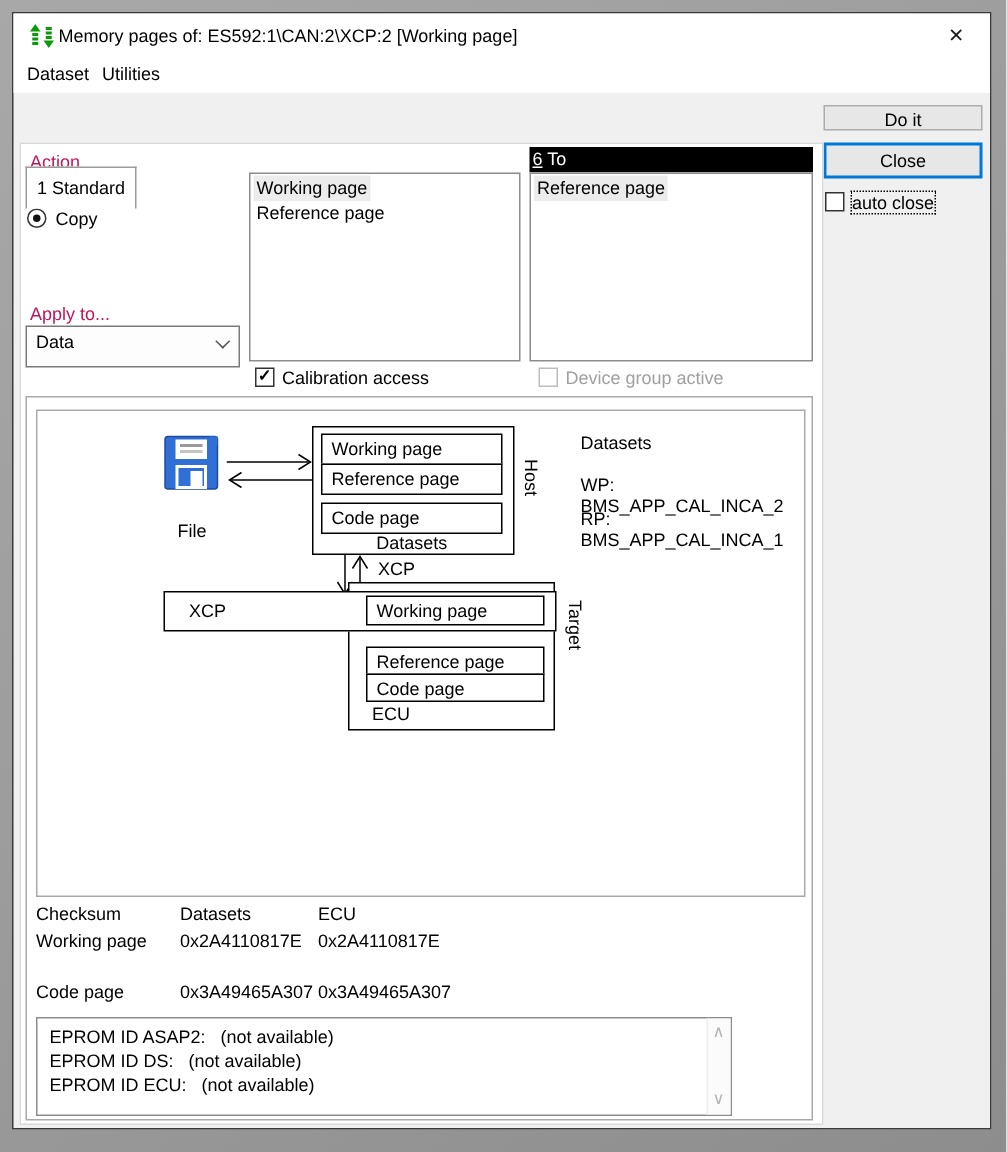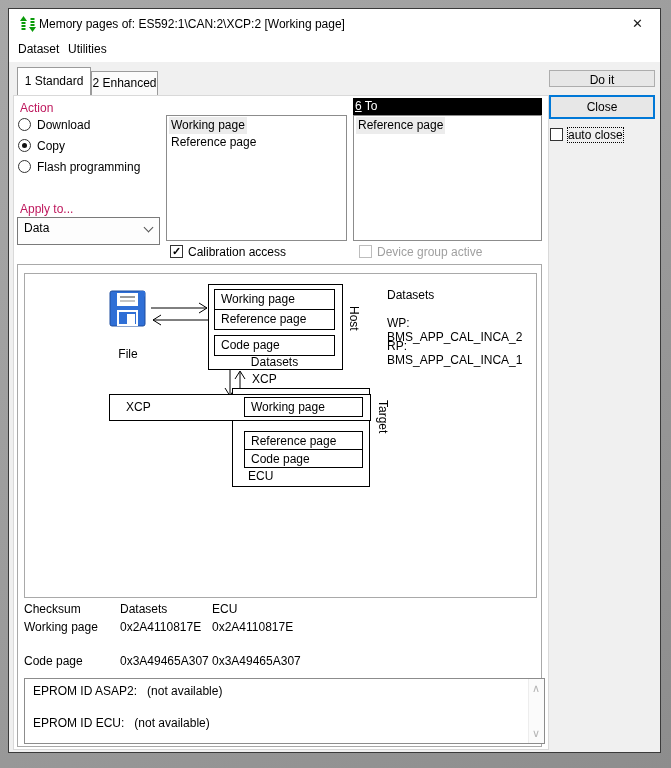--- a/index.html
+++ b/index.html
@@ -14,21 +14,21 @@
   
   .titlebar { position:absolute; left:0; top:0; width:100%; height:29px; background:#fff; }
   .title-text { position:absolute; left:30px; top:8px; white-space:nowrap; }
   .close-btn { position:absolute; right:0; top:0; width:45px; height:29px; text-align:center;
                line-height:29px; font-size:13px; color:#1a1a1a; }
   .menubar { position:absolute; left:0; top:29px; width:100%; height:24px; background:#fff; }
   .menu-item { position:absolute; top:4px; }
 
   
   .tab { position:absolute; background:#fff; border:1px solid #9b9b9b; border-bottom:none;
-         text-align:center; }
+         text-align:center;margin-top:44px; }
   .tab.active { left:8px; top:58px; width:74px; height:28px; line-height:26px; z-index:3; }
   .tab.inactive { left:82px; top:62px; width:67px; height:24px; line-height:22px; background:#fbfbfb; z-index:1; }
   .tabpage { position:absolute; left:4px; top:86px; width:536px; height:655px;
              background:#fff; border:1px solid #d9d9d9; z-index:2; }
 
   .blue-label { color:#be185d; }
 
   
   .radio-row { position:absolute; left:4px; height:17px; display:flex; align-items:center; }
   .radio { width:13px; height:13px; border:1px solid #333; border-radius:50%; background:#fff;
@@ -68,21 +68,21 @@
   .dbox { position:absolute; border:1px solid #000; background:#fff; }
   .dbox .txt { position:absolute; left:6px; top:2px; white-space:nowrap; }
   .vlabel { position:absolute; writing-mode:vertical-rl; white-space:nowrap; }
 
   
   .ck-row { position:absolute; left:6px; height:17px; white-space:nowrap; }
   .ck-row .c1 { display:inline-block; width:96px; }
   .ck-row .c2 { display:inline-block; width:92px; }
 
   
-  .eprom { position:absolute; left:6px; top:413px; width:521px; height:66px;
+  .eprom { position:absolute; left:6px; top:413px; width:464px; height:66px;
            border:1px solid #8c8c8c; background:#fff; }
   .ep-line { position:absolute; left:8px; height:16px; white-space:nowrap; }
   .ep-line .lab { display:inline-block; margin-right:10px; }
   .scrollbar { position:absolute; right:0; top:0; width:16px; height:100%;
                border-left:1px solid #ededed; background:#fbfbfb; }
   .sb-arrow { position:absolute; left:3px; width:9px; height:9px; color:#b5b5b5; font-size:11px;
               line-height:9px; }
 
   
   .btn { position:absolute; left:540px; width:106px; background:#e7e7e7; border:1px solid #adadad;
@@ -125,24 +125,20 @@
       <div class="abs blue-label" style="left:6px;top:5px">Action</div>
 
       <div class="radio-row" style="top:20px">
         <span class="radio"></span>
         <span>Download</span>
       </div>
       <div class="radio-row" style="top:41px">
         <span class="radio on"></span>
         <span>Copy</span>
       </div>
-      <div class="radio-row" style="top:62px">
-        <span class="radio"></span>
-        <span>Flash programming</span>
-      </div>
 
       <div class="abs blue-label" style="left:6px;top:106px">Apply to...</div>
       <div class="combo">
         <span class="val">Data</span>
         <span class="chev"></span>
       </div>
 
       <div class="listbox" style="left:152px;width:181px">
         <span class="list-item sel">Working page</span><br>
         <span class="list-item">Reference page</span>
@@ -236,20 +232,23 @@
           <span class="c1">Working page</span><span class="c2">0x2A4110817E</span><span class="c3">0x2A4110817E</span>
         </div>
         <div class="ck-row" style="top:389px">
           <span class="c1">Code page</span><span class="c2">0x3A49465A307</span><span class="c3">0x3A49465A307</span>
         </div>
 
         <div class="eprom">
           <div class="ep-line" style="top:5px">
             <span class="lab">EPROM ID ASAP2:</span><span>(not available)</span>
           </div>
+          <div class="ep-line" style="top:21px">
+            <span class="lab">EPROM ID DS:</span><span>(not available)</span>
+          </div>
           <div class="ep-line" style="top:37px">
             <span class="lab">EPROM ID ECU:</span><span>(not available)</span>
           </div>
           <div class="scrollbar">
             <span class="sb-arrow" style="top:5px">∧</span>
             <span class="sb-arrow" style="bottom:5px">∨</span>
           </div>
         </div>
       </div>
     </div>

